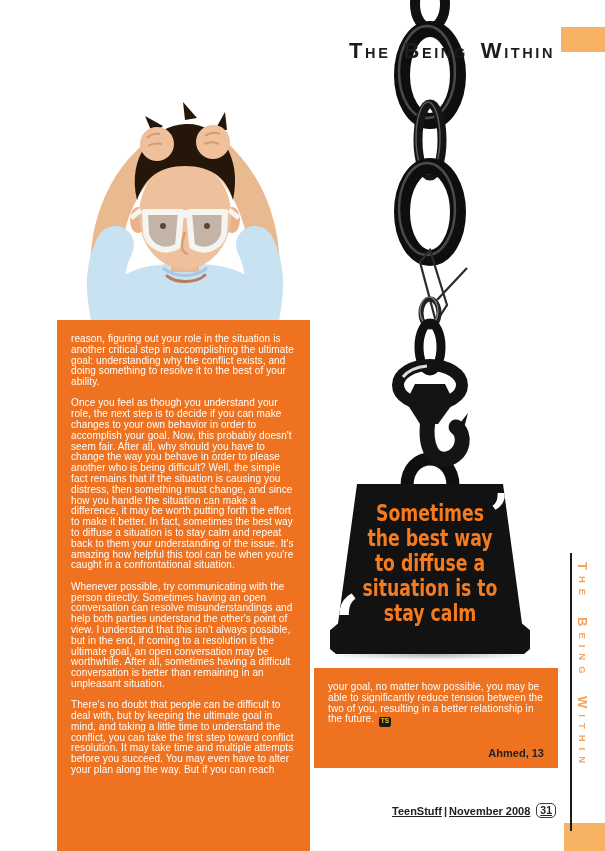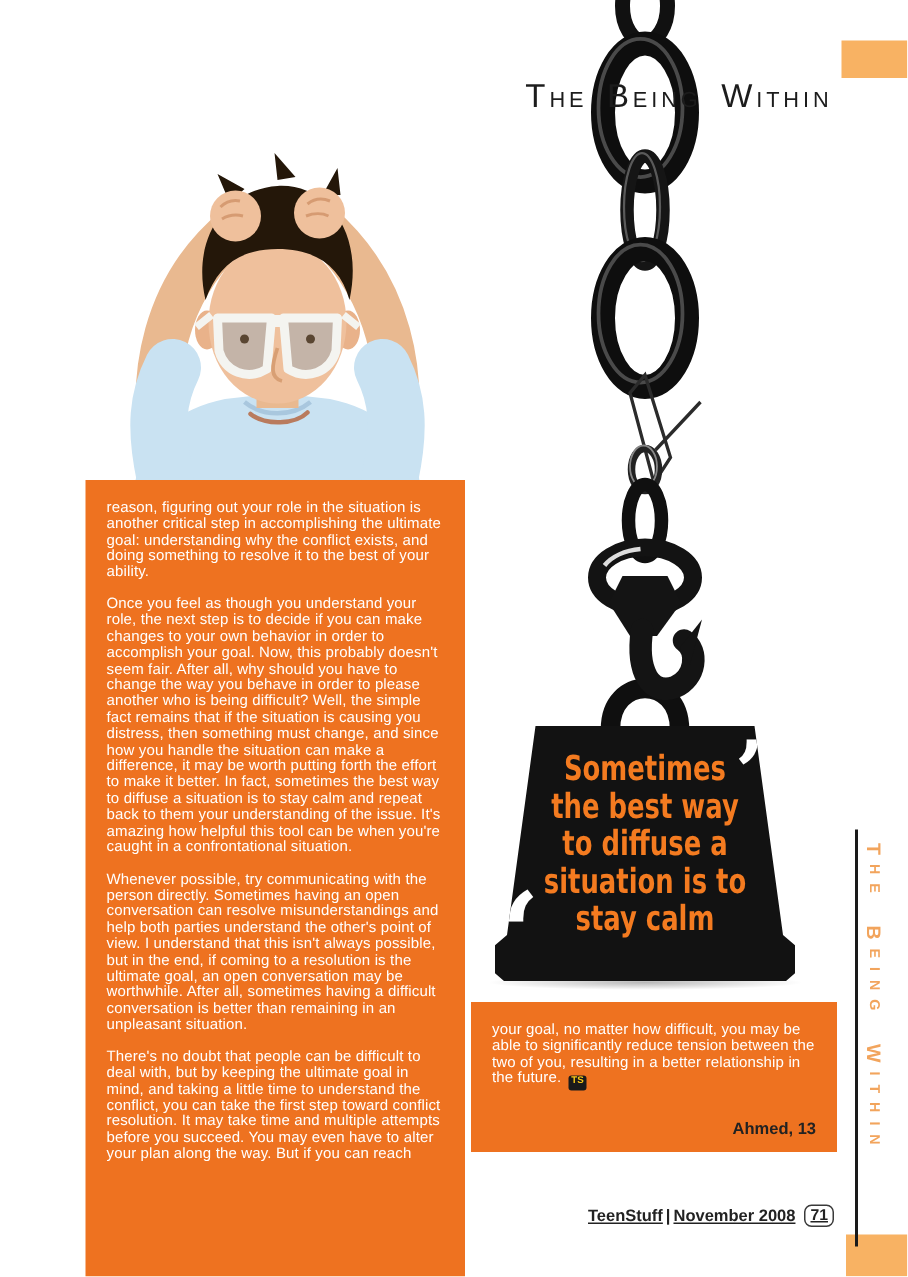--- a/index.html
+++ b/index.html
@@ -5,22 +5,22 @@
   html,body{margin:0;padding:0;background:#ffffff;}
   .page{position:relative;width:605px;height:851px;background:#fff;overflow:hidden;
         font-family:"Liberation Sans", sans-serif;}
 
   
   .corner-box{position:absolute;background:var(--pale-orange,#F8B263);}
   .corner-box.top{left:561px;top:27px;width:44px;height:25px;}
   .corner-box.bottom{left:564px;top:823px;width:41px;height:28px;}
 
   
-  .title{position:absolute;top:42px;right:50px;margin:0;z-index:6;color:var(--ink,#1C1C1C);
-         font-weight:normal;white-space:nowrap;}
+  .title{position:absolute;top:29px;right:50px;margin:0;z-index:6;color:var(--ink,#1C1C1C);
+         font-weight:bold;white-space:nowrap;}
   .title .word + .word{margin-inline-start:13px;}
   .title .cap{font-size:22px;letter-spacing:2.6px;}
   .title .rest{font-size:14.5px;letter-spacing:2.6px;}
 
   
   .photo{position:absolute;left:35px;top:60px;width:298px;height:262px;z-index:1;}
 
   
   .chain{position:absolute;left:357px;top:0;width:150px;height:490px;z-index:2;}
 
@@ -159,29 +159,29 @@
 
   <div class="textbox left">
       <p class="body">reason, figuring out your role in the situation is another critical step in accomplishing the ultimate goal: understanding why the conflict exists, and doing something to resolve it to the best of your ability.</p>
       <p class="body">Once you feel as though you understand your role, the next step is to decide if you can make changes to your own behavior in order to accomplish your goal. Now, this probably doesn't seem fair. After all, why should you have to change the way you behave in order to please another who is being difficult? Well, the simple fact remains that if the situation is causing you distress, then something must change, and since how you handle the situation can make a difference, it may be worth putting forth the effort to make it better. In fact, sometimes the best way to diffuse a situation is to stay calm and repeat back to them your understanding of the issue. It's amazing how helpful this tool can be when you're caught in a confrontational situation.</p>
       <p class="body">Whenever possible, try communicating with the person directly. Sometimes having an open conversation can resolve misunderstandings and help both parties understand the other's point of view. I understand that this isn't always possible, but in the end, if coming to a resolution is the ultimate goal, an open conversation may be worthwhile. After all, sometimes having a difficult conversation is better than remaining in an unpleasant situation.</p>
       <p class="body">There's no doubt that people can be difficult to deal with, but by keeping the ultimate goal in mind, and taking a little time to understand the conflict, you can take the first step toward conflict resolution. It may take time and multiple attempts before you succeed. You may even have to alter your plan along the way. But if you can reach</p>
     </div>
 
   <div class="textbox right">
     <p class="body">
-      <span>your goal, no matter how difficult, you may be able to significantly reduce tension between the two of you, resulting in a better relationship in the future.</span>
+      <span>your goal, no matter how possible, you may be able to significantly reduce tension between the two of you, resulting in a better relationship in the future.</span>
       <span class="ts-logo">TS</span>
     </p>
     <div class="byline">Ahmed, 13</div>
   </div>
 
   <div class="vline"></div>
   <div class="vtitle"><span class="word"><span class="cap">T</span><span class="rest">HE</span></span><span class="word"><span class="cap">B</span><span class="rest">EING</span></span><span class="word"><span class="cap">W</span><span class="rest">ITHIN</span></span></div>
 
   <div class="footer">
     <span class="mag">TeenStuff</span>
       <span class="div">|</span>
       <span class="issue">November 2008</span>
-    <span class="pagenum">71</span>
+    <span class="pagenum">31</span>
   </div>
 
 </div>
 
 </body></html>

